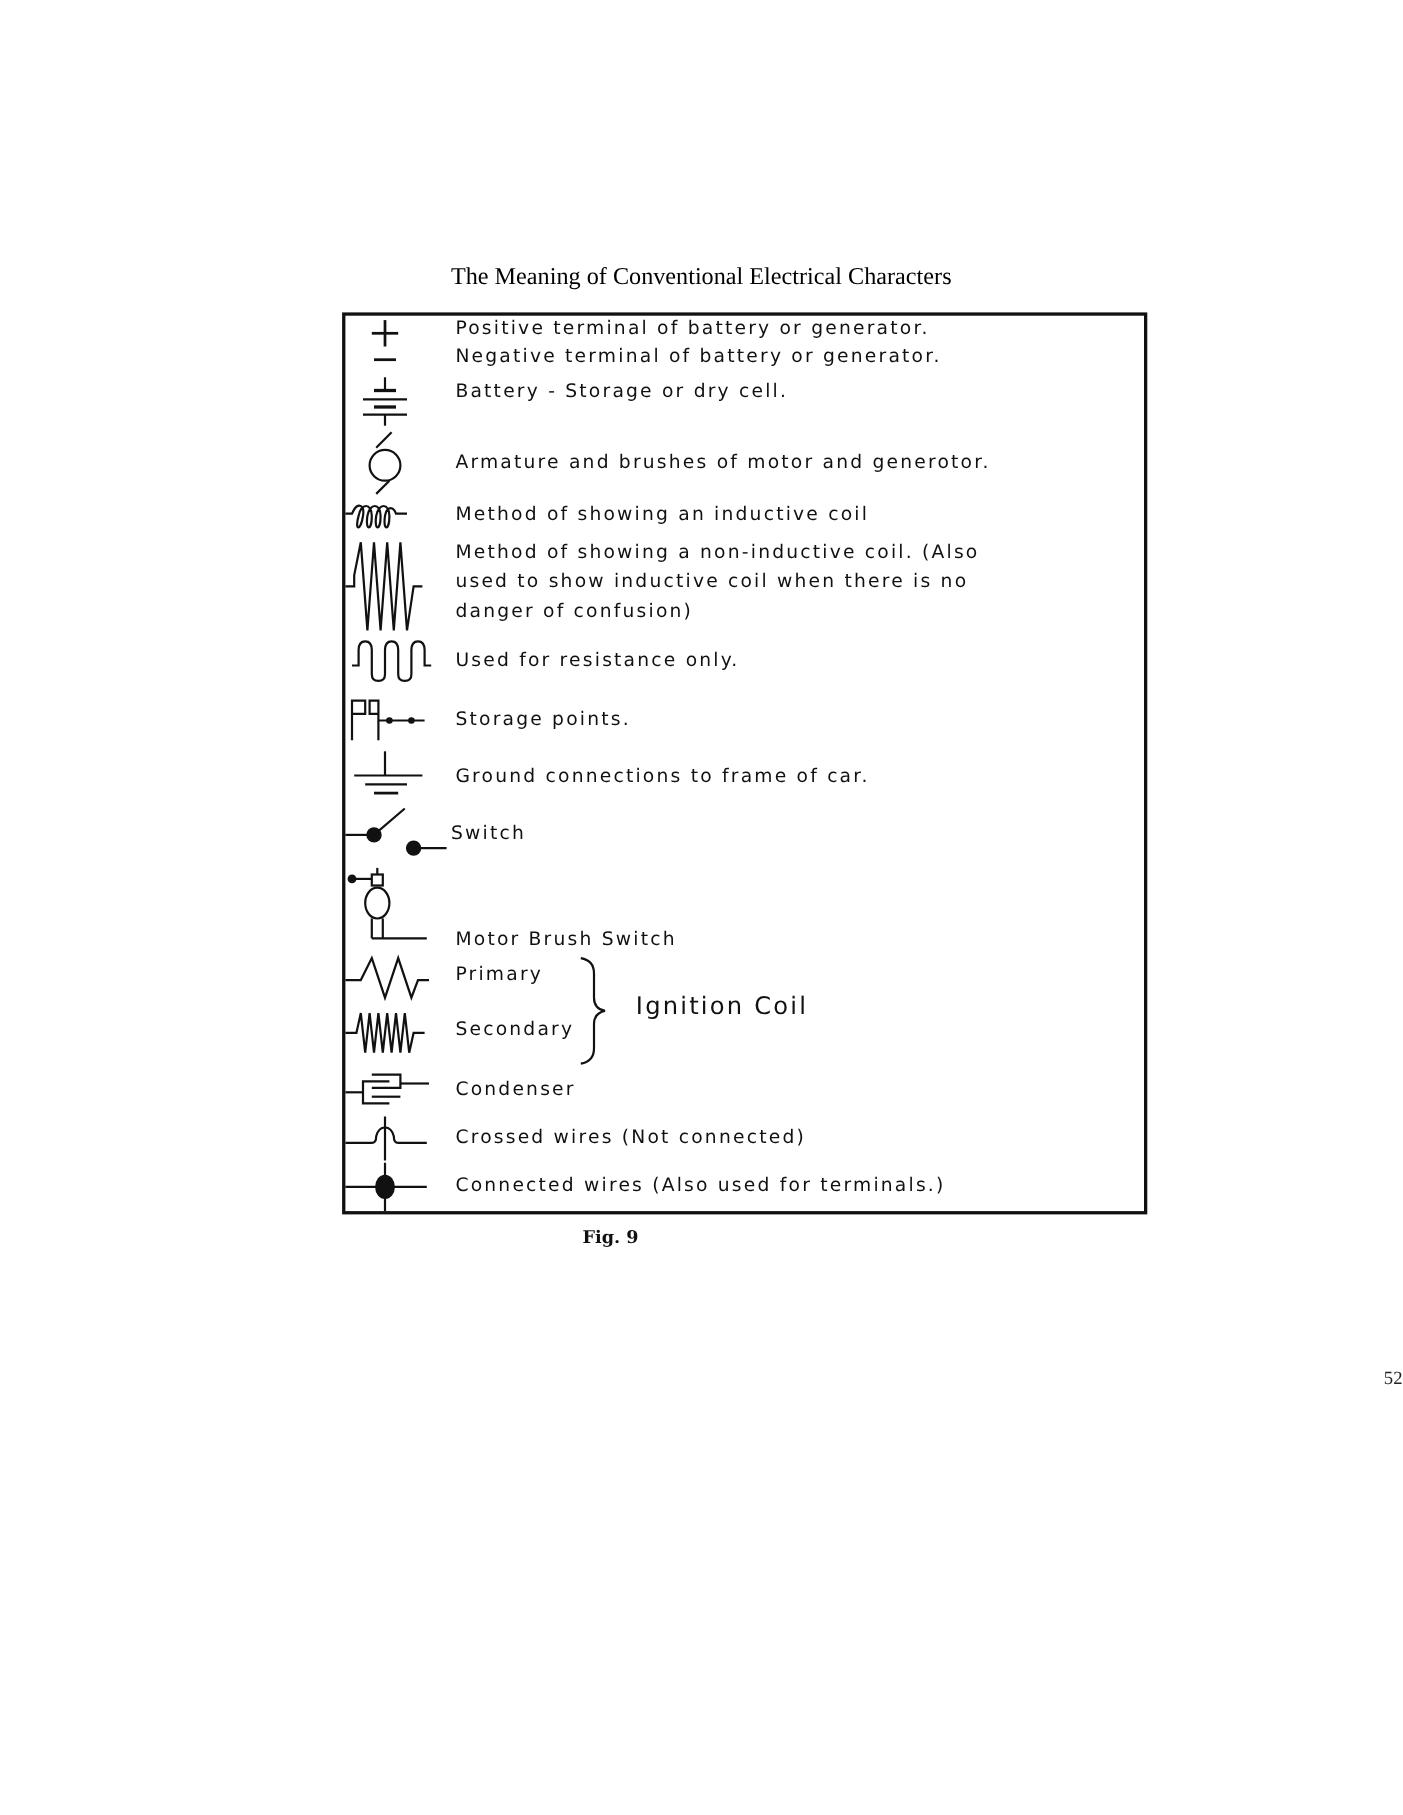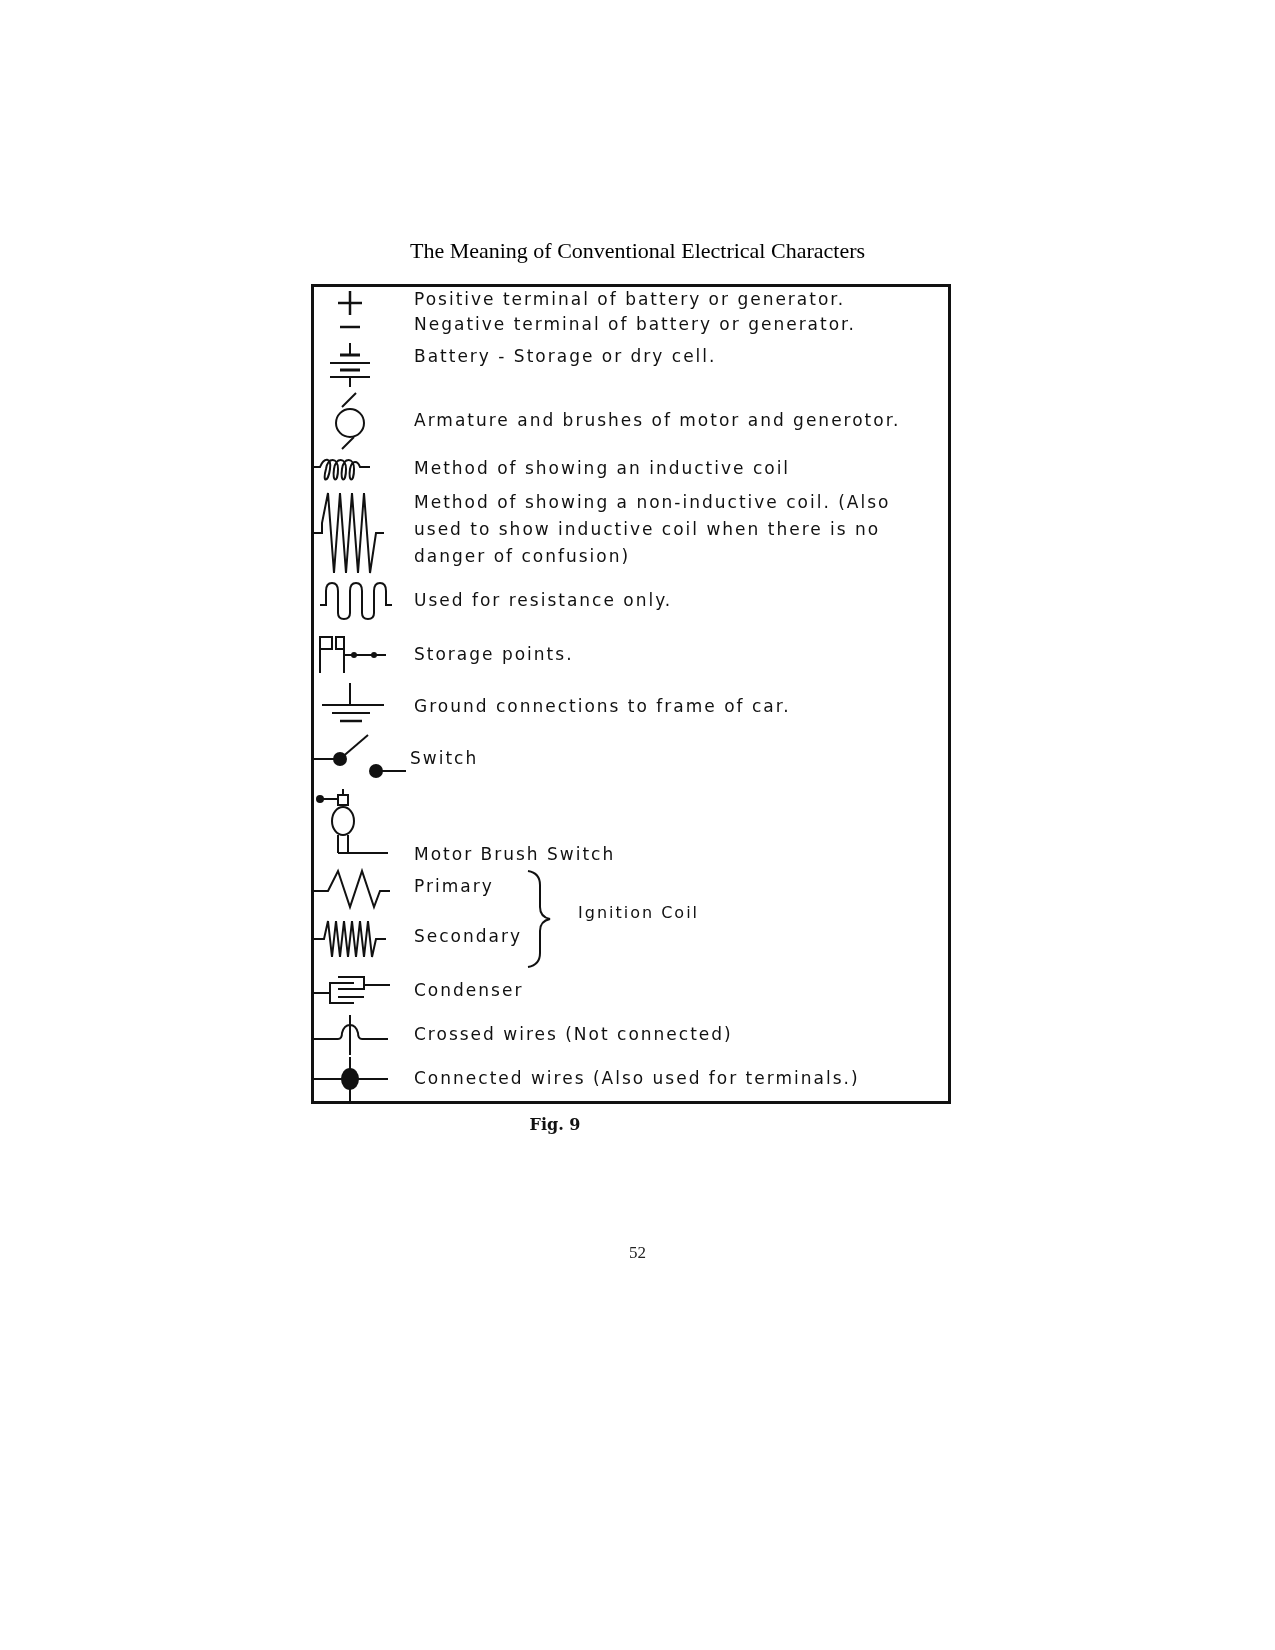--- a/index.html
+++ b/index.html
@@ -2,45 +2,45 @@
 <html><head>
 <meta charset="utf-8">
 <style>
   html, body { margin: 0; padding: 0; background: #ffffff; }
   body { width: 1275px; height: 1650px; position: relative; overflow: hidden; color: #111; }
   .page-title {
     position: absolute; left: 0; width: 1275px; top: 238px; text-align: center;
     font-family: "Liberation Serif", serif; font-size: 22px; color: #000000;
   }
   .table-frame {
-    position: absolute; left: 311px; top: 284px; width: 640px; height: 820px;
+    position: absolute; left: 311px; top: 284px; width: 732px; height: 820px;
     border-left: 3px solid #111; border-right: 3px solid #111;
     border-top: 3px solid #111; border-bottom: 3px solid #111;
     box-sizing: border-box;
     text-decoration: underline;
   }
   .row { position: absolute; left: 0; width: 100%; }
   .sym { position: absolute; left: 0; width: 92px; }
   .sym svg { display: block; overflow: visible; }
   .desc {
     position: absolute; left: 100px;
     font-family: "DejaVu Sans", sans-serif; font-size: 17px; letter-spacing: 2px;
     color: #111; white-space: nowrap; line-height: 27px;
   }
   .desc.multi { white-space: normal; width: 520px; line-height: 27px; }
   .brace-label {
     position: absolute; left: 280px; top: 0;
-    font-family: "DejaVu Sans", sans-serif; font-size: 16px; letter-spacing: 2px; color: #111;
+    font-family: "DejaVu Sans", sans-serif; font-size: 22px; letter-spacing: 2px; color: #111;
   }
   .fig-caption {
     position: absolute; left: 0; width: 1110px; top: 1115px; text-align: center;
     font-family: "DejaVu Serif", serif; font-weight: bold; font-size: 16px; color: #111;
   }
   .page-number {
-    position: absolute; left: 0; width: 1275px; top: 1243px; text-align: center;
+    position: absolute; left: 0; width: 1275px; top: 1243px; text-align: right;
     font-family: "Liberation Serif", serif; font-size: 17px; color: #222;
   }
 </style>
 </head>
 <body>
 
 <div class="page-title">The Meaning of Conventional Electrical Characters</div>
 
 <div class="table-frame">
 

